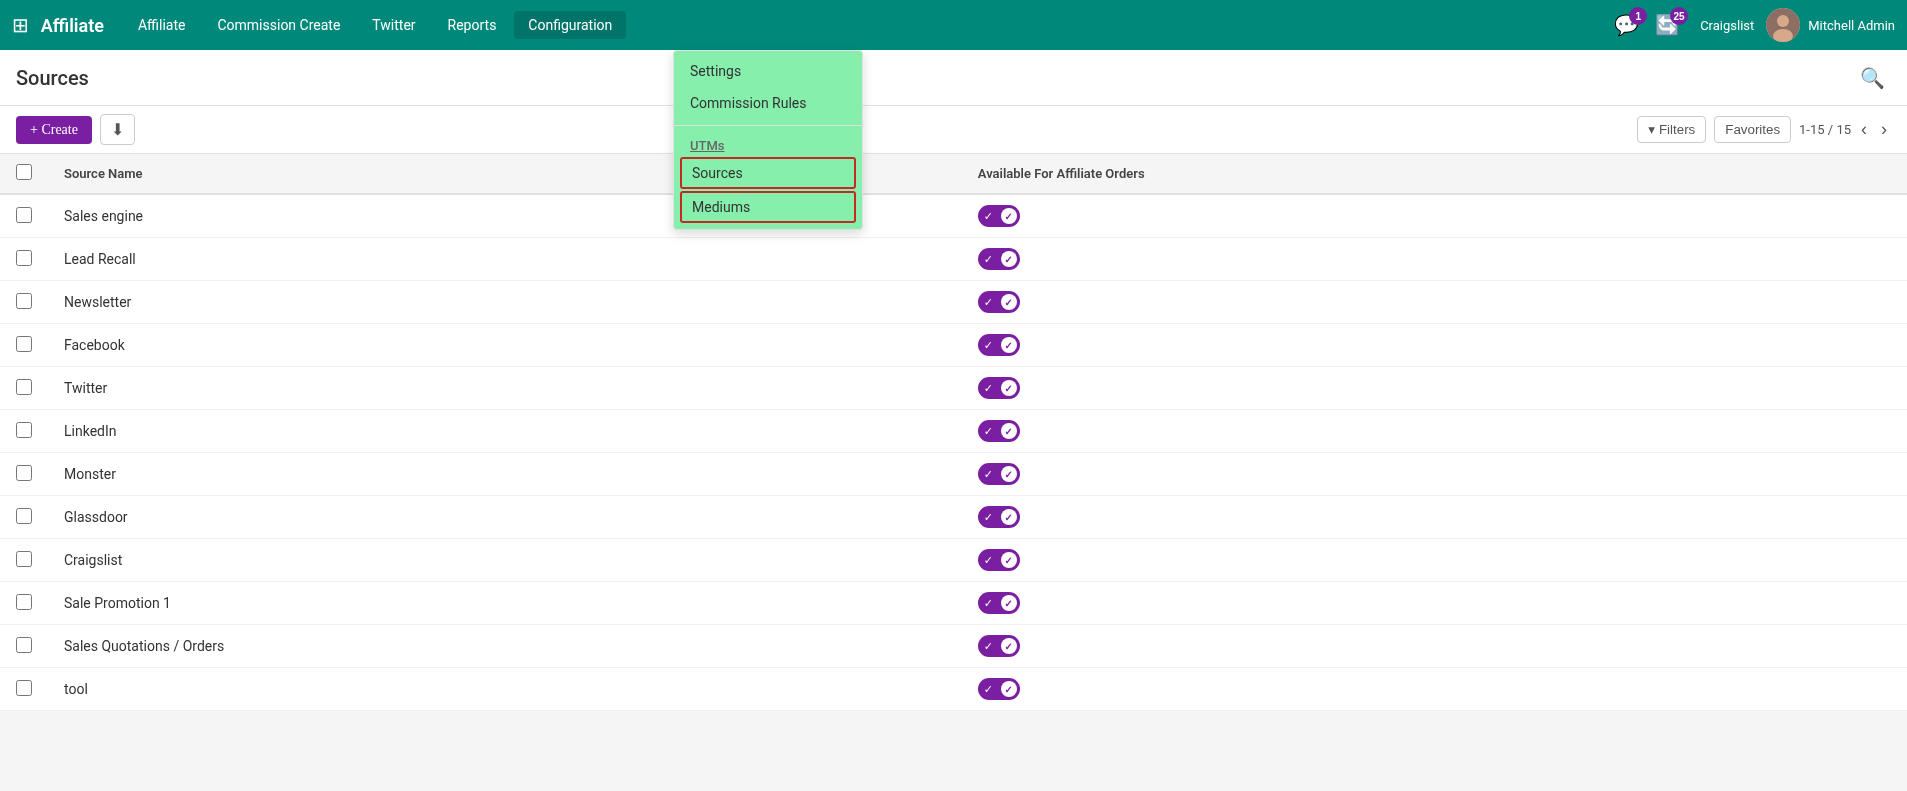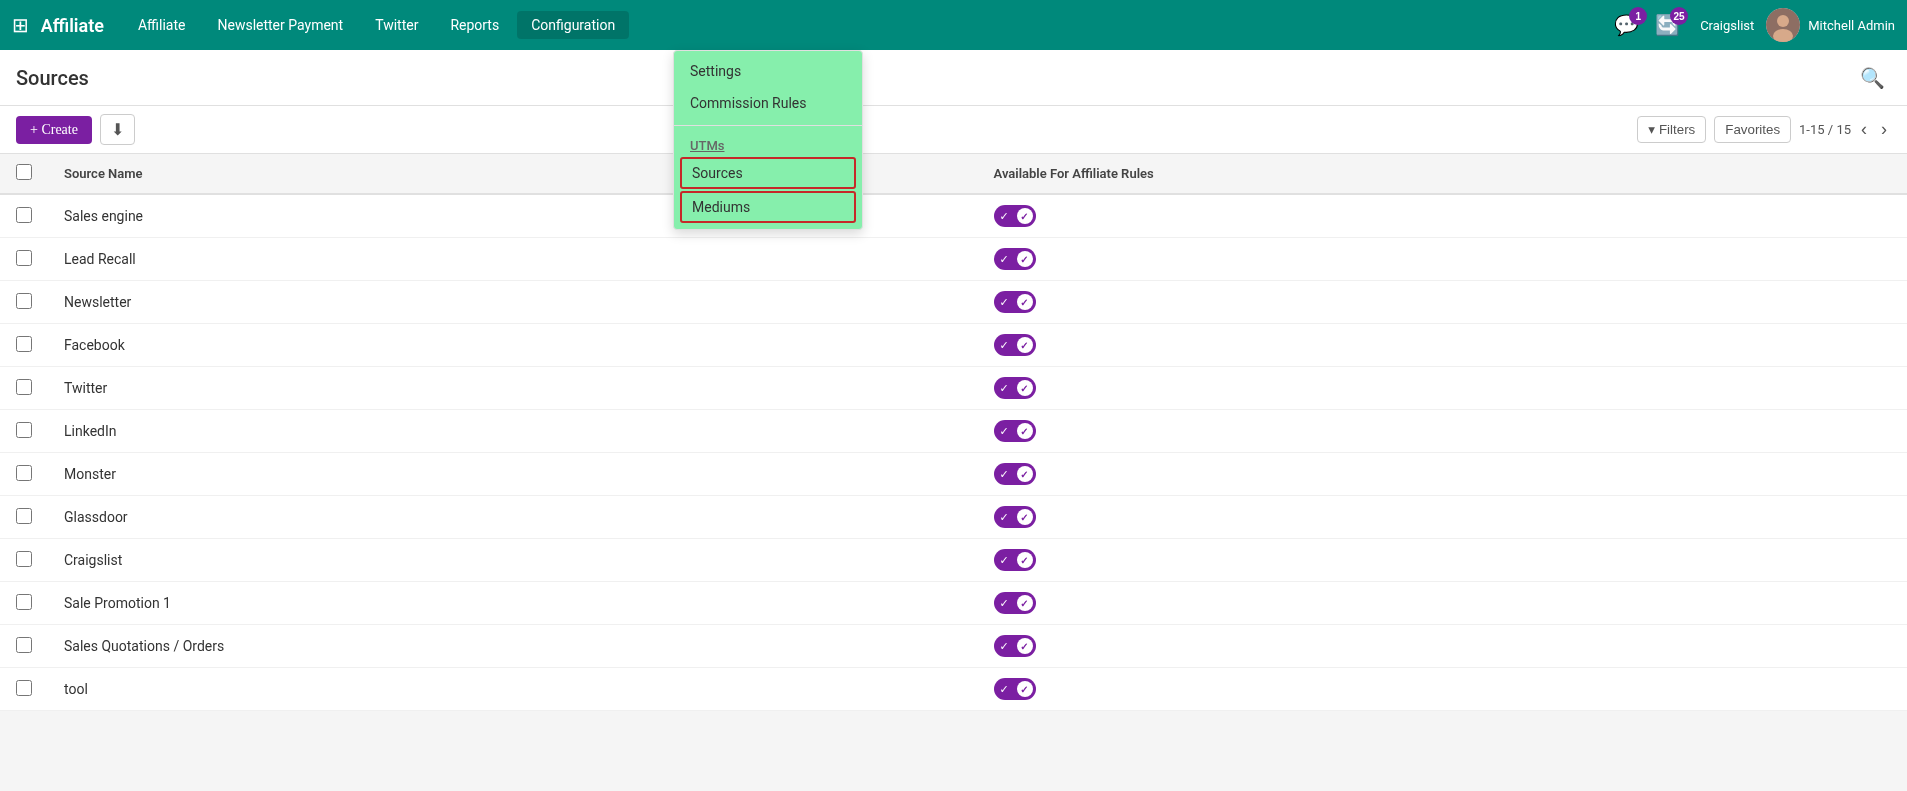--- a/index.html
+++ b/index.html
@@ -302,21 +302,21 @@
     }
   </style>
 </head>
 <body>
 
 <nav class="topnav">
   <span class="topnav-grid-icon">⊞</span>
   <span class="topnav-brand">Affiliate</span>
 
   <div class="topnav-item">Affiliate</div>
-  <div class="topnav-item">Newsletter Payment</div>
+  <div class="topnav-item">Commission Create</div>
   <div class="topnav-item">Twitter</div>
   <div class="topnav-item">Reports</div>
   <div class="topnav-item active">Configuration</div>
 
   <div class="topnav-spacer"></div>
 
   <div class="topnav-right">
     <button class="badge-btn">
       💬
       <span class="badge">1</span>
@@ -359,21 +359,21 @@
 </div>
 
 <div class="table-container">
   <table>
     <thead>
       <tr>
         <th>
           <input type="checkbox" style="">
         </th>
         <th>Source Name</th>
-        <th>Available For Affiliate Rules</th>
+        <th>Available For Affiliate Orders</th>
       </tr>
     </thead>
     <tbody id="table-body">
     <tr>
           <td><input type="checkbox" style=""></td>
           <td>Sales engine</td>
           <td><div class="toggle-on">
               <div class="toggle-knob"></div>
             </div></td>
         </tr>

